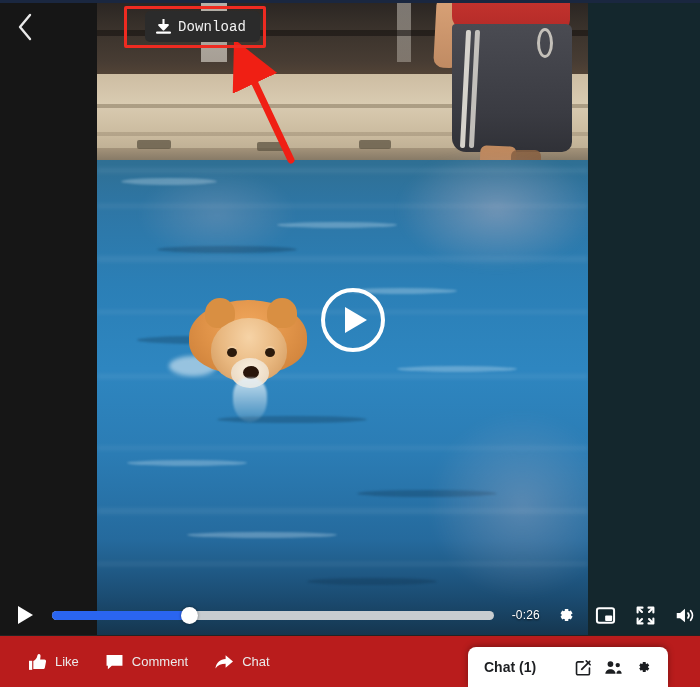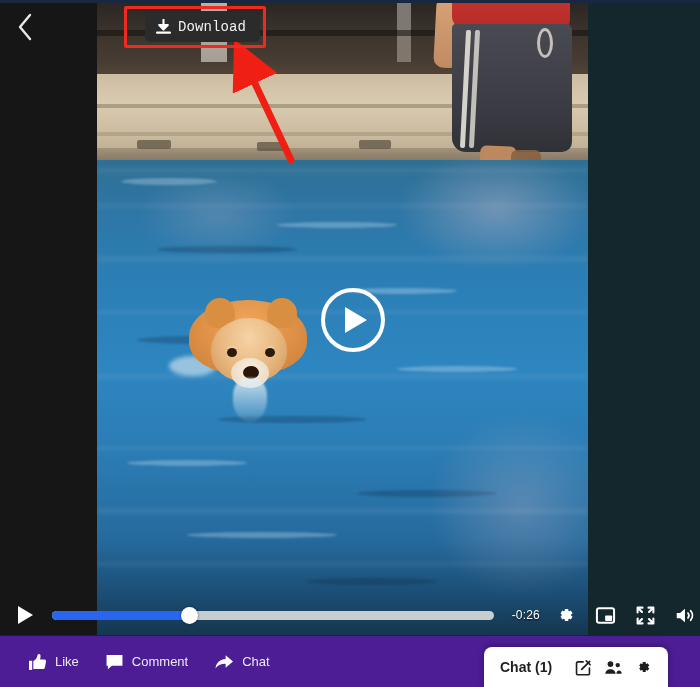--- a/index.html
+++ b/index.html
@@ -371,21 +371,21 @@
   }
 
   .ctrl-icon { width: 30px; height: 30px; margin-left: 10px; }
   .ctrl-icon svg { display: block; }
 
   
   .footer {
     position: absolute;
     bottom: 0; left: 0;
     width: 700px; height: 52px;
-    background: #4c1d95;
+    background: #b91c1c;
     border-top: 1px solid #232323;
     display: flex;
     align-items: center;
     z-index: 70;
   }
   .action {
     display: flex;
     align-items: center;
     gap: 8px;
     margin-left: 26px;
@@ -395,21 +395,21 @@
   .action .a-lbl {
     color: #eaeaea;
     font-size: 13px;
   }
   .action svg { display: block; }
 
   
   .chat-panel {
     position: absolute;
     bottom: 0; right: 32px;
-    width: 184px; height: 40px;
+    width: 200px; height: 40px;
     background: #ffffff;
     border-radius: 8px 8px 0 0;
     display: flex;
     align-items: center;
     z-index: 80;
     box-shadow: 0 -1px 6px rgba(0,0,0,.35);
   }
   .chat-title {
     color: #1c1e21;
     font-size: 14px;

